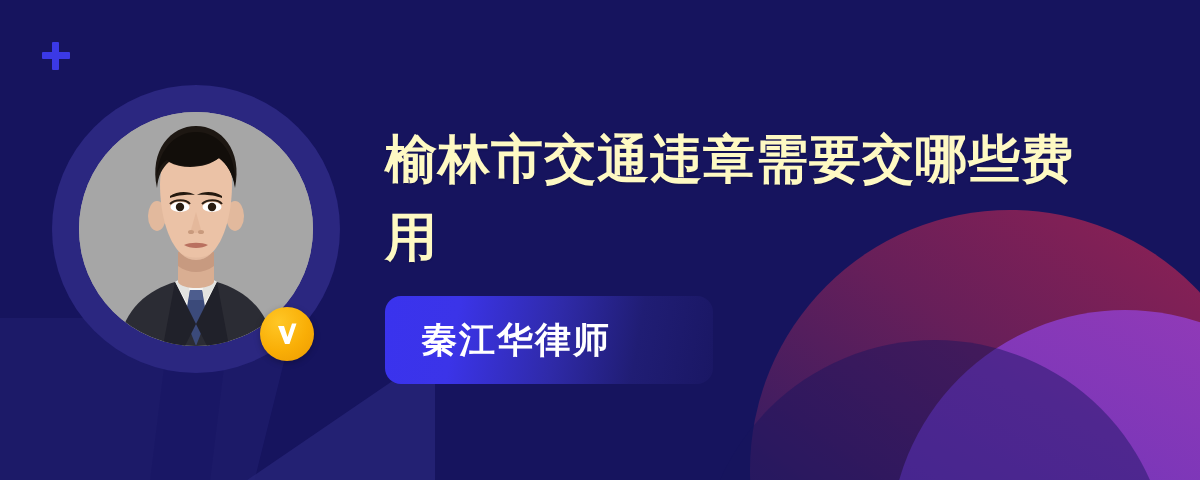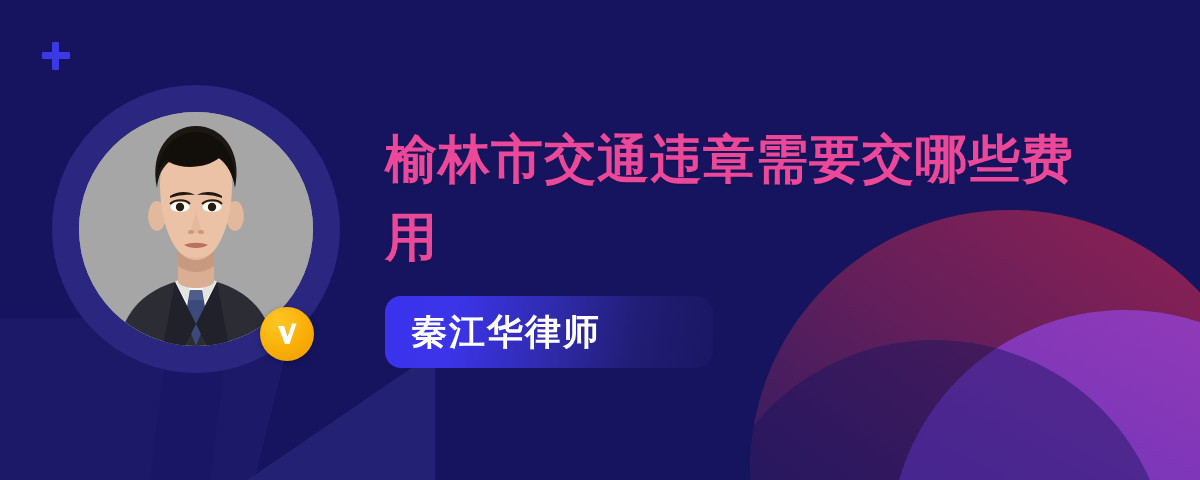--- a/index.html
+++ b/index.html
@@ -112,38 +112,38 @@
   }
   .verified-badge svg { width:30px; height:30px; display:block; }
 
   
   .content {
     position:absolute;
     left:385px; top:120px;
     width:700px;
   }
   .headline {
-    color:#ec4899;
+    color:#fef9c3;
     font-size:52px;
     font-weight:bold;
     line-height:78px;
     letter-spacing:1px;
     white-space:pre-line;
     text-shadow:0 1px 2px rgba(0,0,0,.18);
   }
 
   .name-button {
     position:absolute;
     left:385px; top:296px;
-    width:328px; height:72px;
+    width:328px; height:88px;
     border:none;
     border-radius:16px;
     background:linear-gradient(100deg,#3a33ee 0%,#3b34e8 22%,#2f2aa8 52%,#201d74 76%,#1a1764 100%);
     display:flex; align-items:center;
-    padding-left:26px;
+    padding-left:36px;
     cursor:pointer;
   }
   .name-button-label {
     color:#ffffff;
     font-size:36px;
     font-weight:bold;
     letter-spacing:2px;
     line-height:1;
   }
 </style>

